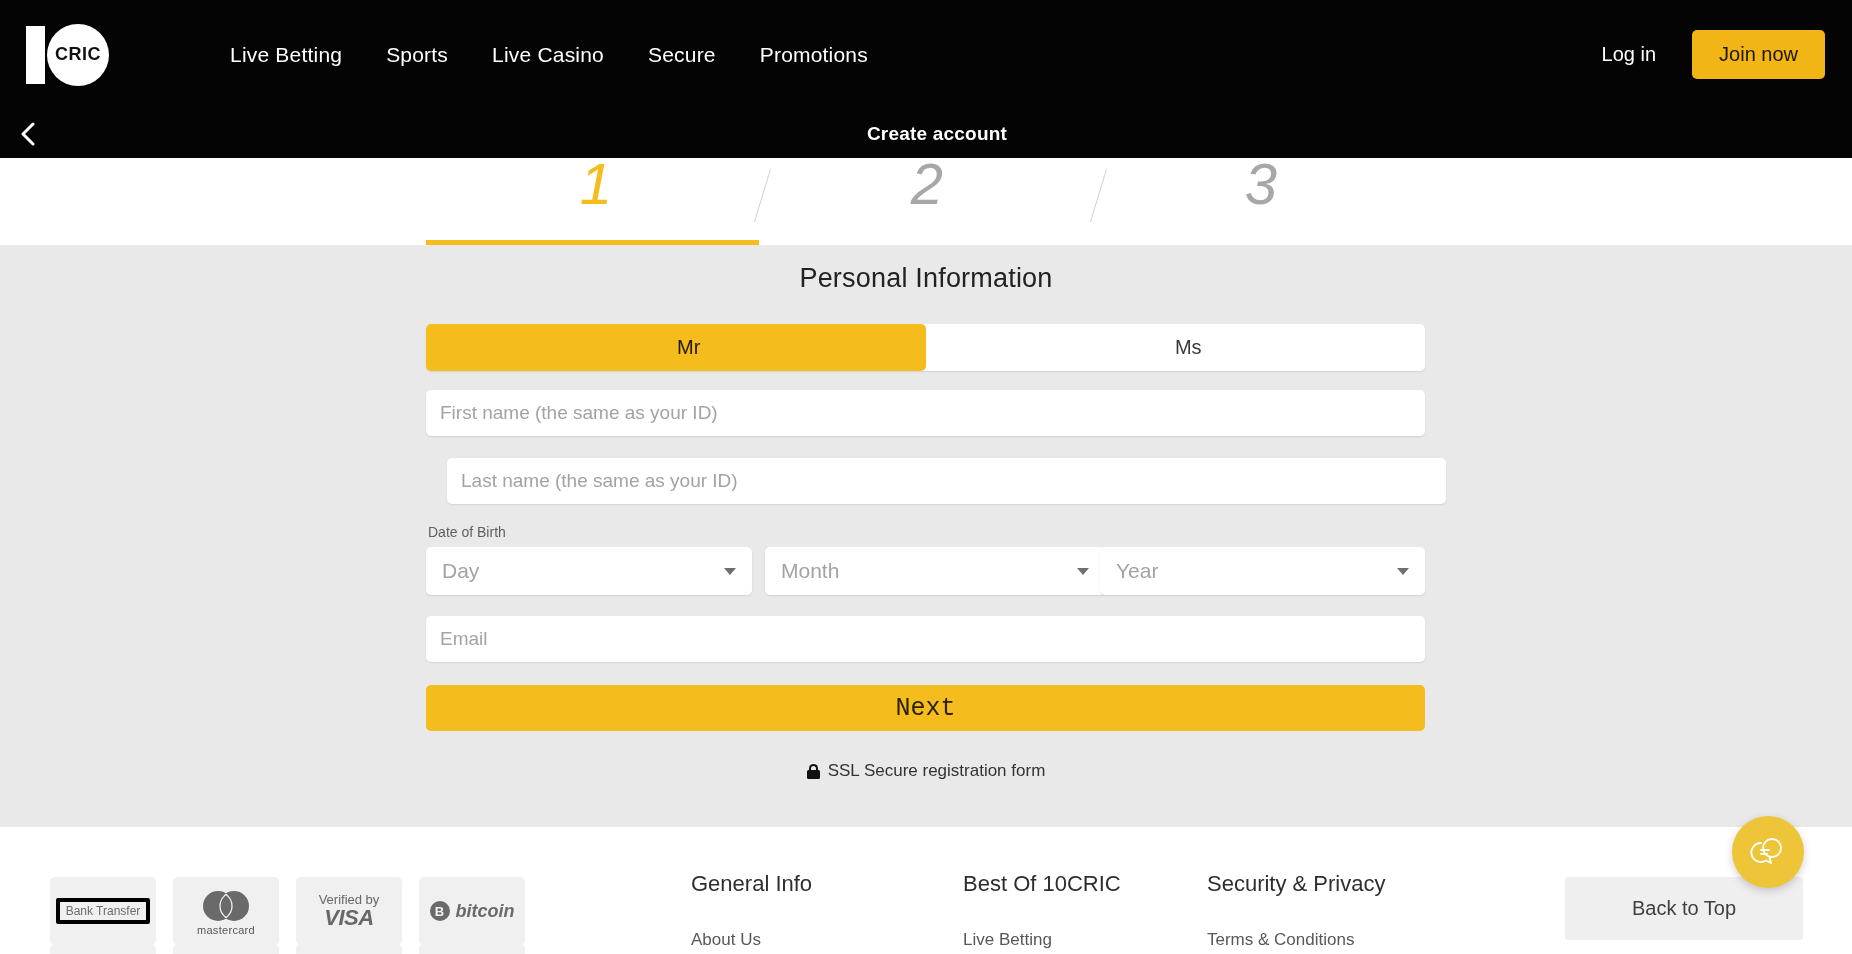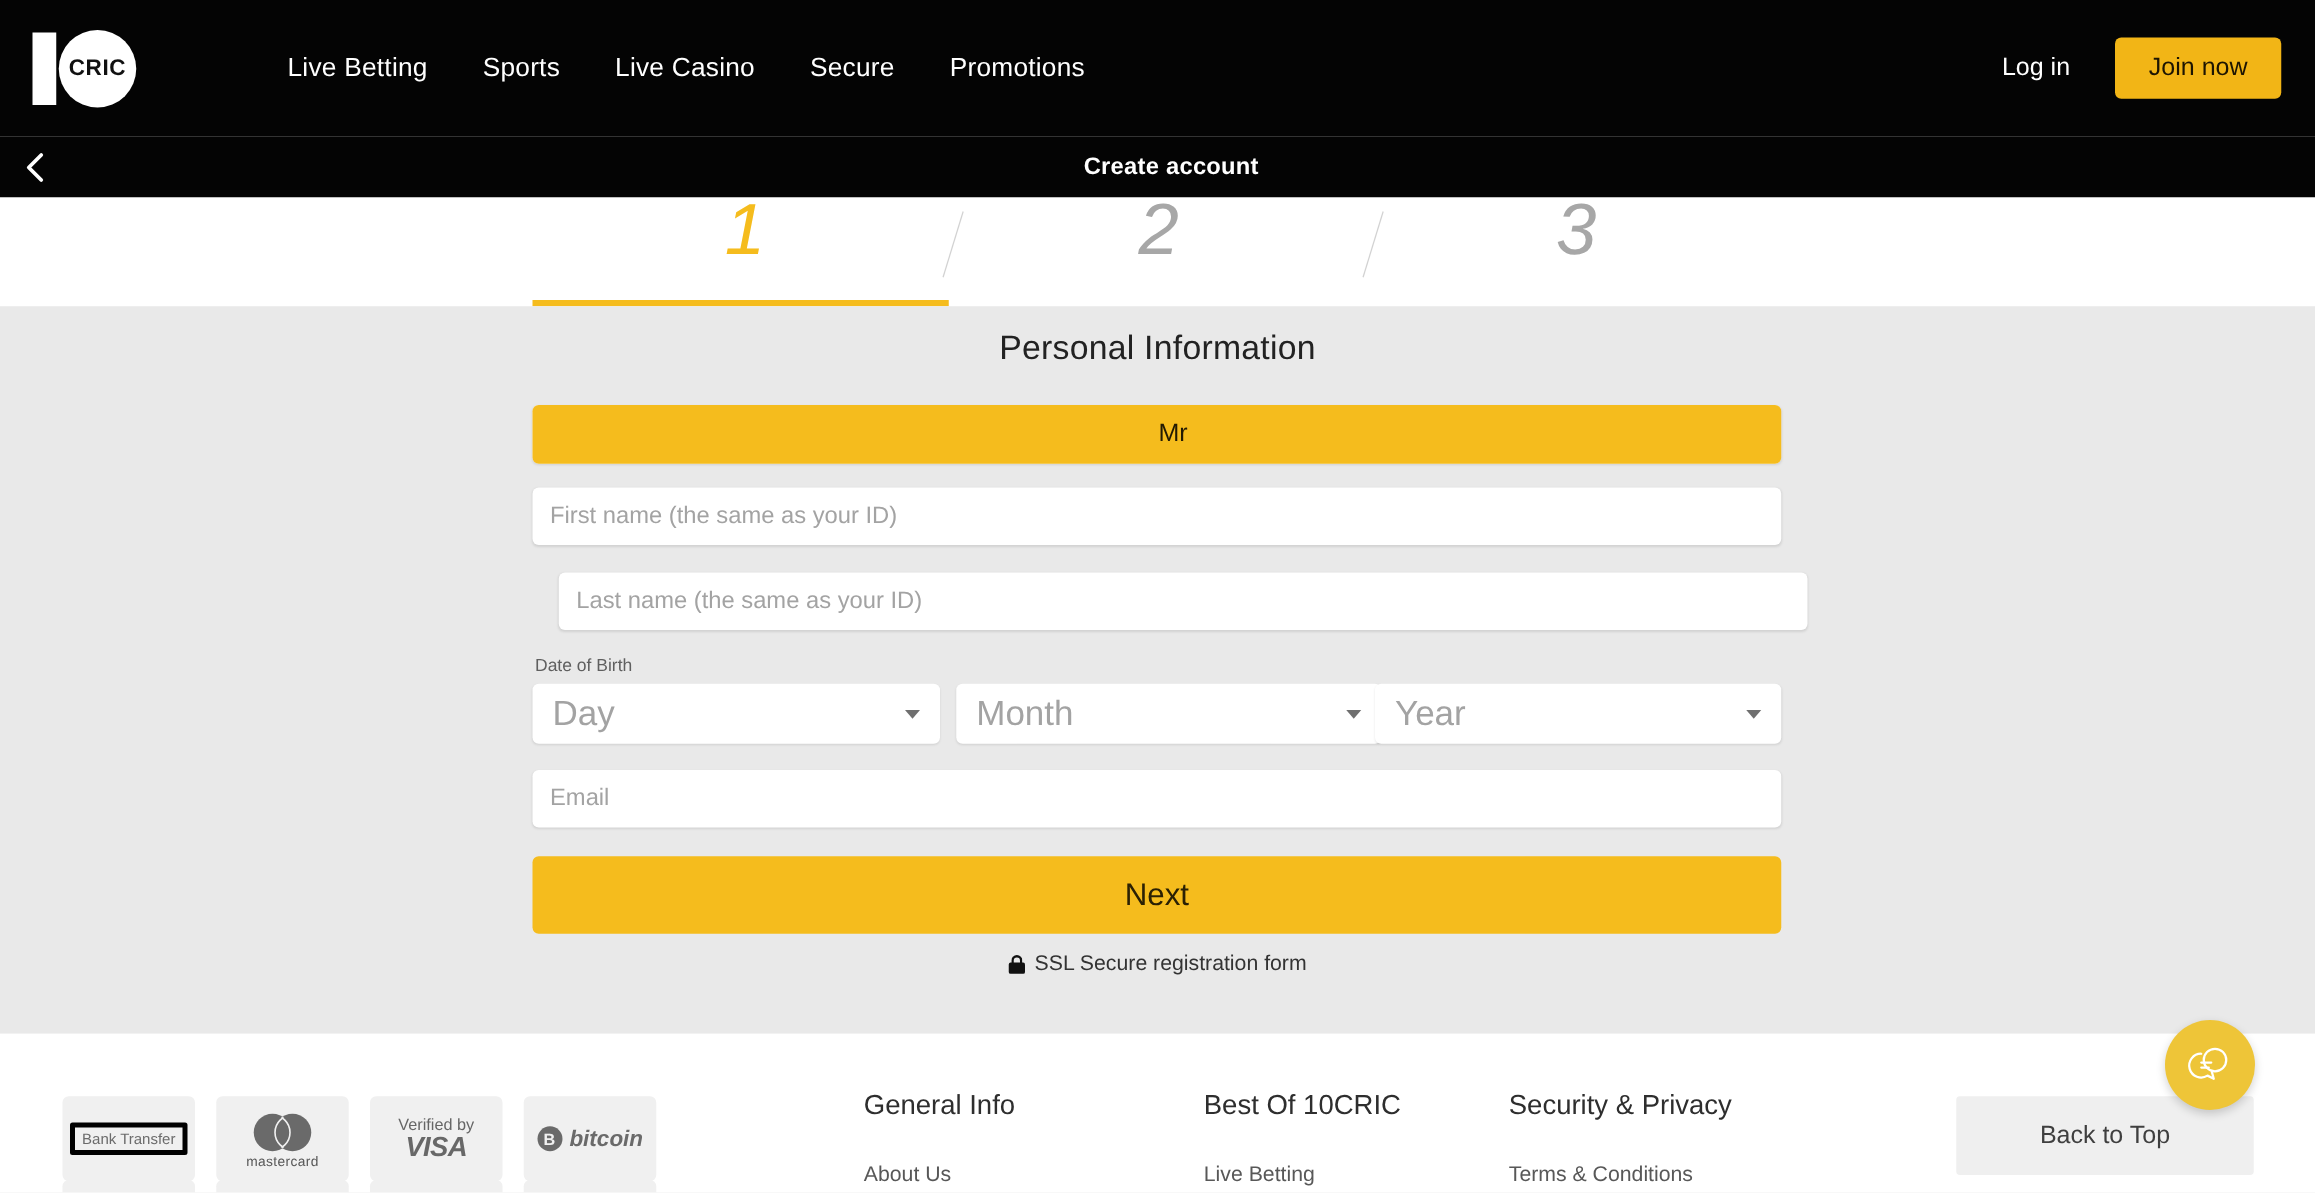--- a/index.html
+++ b/index.html
@@ -50,27 +50,27 @@
   .seg.selected{background:var(--accent);color:#221a03;}
 
   .text-input{position:absolute;left:426px;width:999px;height:46px;background:#fff;border:none;border-radius:5px;box-shadow:0 1px 2px rgba(0,0,0,.10);font-size:19px;color:#333;padding:0 14px;font-family:"Liberation Sans","DejaVu Sans",sans-serif;}
   .text-input::placeholder{color:#a3a3a3;opacity:1;}
   #first-name{top:145px;}
   #last-name{top:213px;margin-left:21px;}
   #email{top:371px;}
 
   #dob-label{position:absolute;left:428px;top:279px;font-size:14px;color:#5f5f5f;}
   .select{height:48px;top:302px;display:flex;align-items:center;justify-content:space-between;padding:0 16px;cursor:pointer;}
-  .select .sel-text{font-size:28px;color:#a3a3a3;}
+  .select .sel-text{font-size:21px;color:#a3a3a3;}
   .caret{width:0;height:0;border-left:6px solid transparent;border-right:6px solid transparent;border-top:7px solid #6f6f6f;}
   #sel-day{left:426px;width:326px;}
   #sel-month{left:765px;width:340px;}
   #sel-year{left:1100px;width:325px;}
 
-  #next-btn{position:absolute;left:426px;top:440px;width:999px;height:62px;background:var(--accent);border:none;border-radius:5px;font-size:25px;color:#2b2104;cursor:pointer;font-family:Liberation Sans, sans-serif;}
+  #next-btn{position:absolute;left:426px;top:440px;width:999px;height:46px;background:var(--accent);border:none;border-radius:5px;font-size:25px;color:#2b2104;cursor:pointer;font-family:Liberation Mono, monospace;}
   #ssl-row{position:absolute;left:0;top:516px;width:100%;display:flex;align-items:center;justify-content:center;gap:8px;}
   #ssl-text{font-size:17px;color:#333;}
   .lock{position:relative;width:13px;height:15px;}
   .lock .shackle{position:absolute;left:2px;top:0;width:9px;height:9px;border:2px solid #111;border-bottom:none;border-radius:5px 5px 0 0;}
   .lock .body{position:absolute;left:0;top:6px;width:13px;height:9px;background:#111;border-radius:1.5px;}
 
   
   #footer{left:0;top:827px;width:1852px;height:127px;background:#fff;}
   .pay-tile{position:absolute;top:50px;width:106px;height:68px;background:var(--tile-gray);border-radius:5px;display:flex;flex-direction:column;align-items:center;justify-content:center;cursor:pointer;}
   .pay-tile.row2{top:117px;}
@@ -134,20 +134,21 @@
     <div class="step-sep" style="left:1098px;"></div>
     <div class="step-num" style="left:1216px;">3</div>
     <div id="step-underline"></div>
   </div>
 
   <div id="main" class="abs">
     <div id="form-heading">Personal Information</div>
 
     <div id="title-toggle" class="fieldbox">
       <div class="seg selected">Mr</div>
+      <div class="seg">Ms</div>
     </div>
 
     <input id="first-name" class="text-input" type="text" placeholder="First name (the same as your ID)" style="">
     <input id="last-name" class="text-input" type="text" placeholder="Last name (the same as your ID)" style="">
 
     <div id="dob-label">Date of Birth</div>
 
     <div id="sel-day" class="fieldbox select">
       <span class="sel-text">Day</span>
       <span class="caret"></span>

